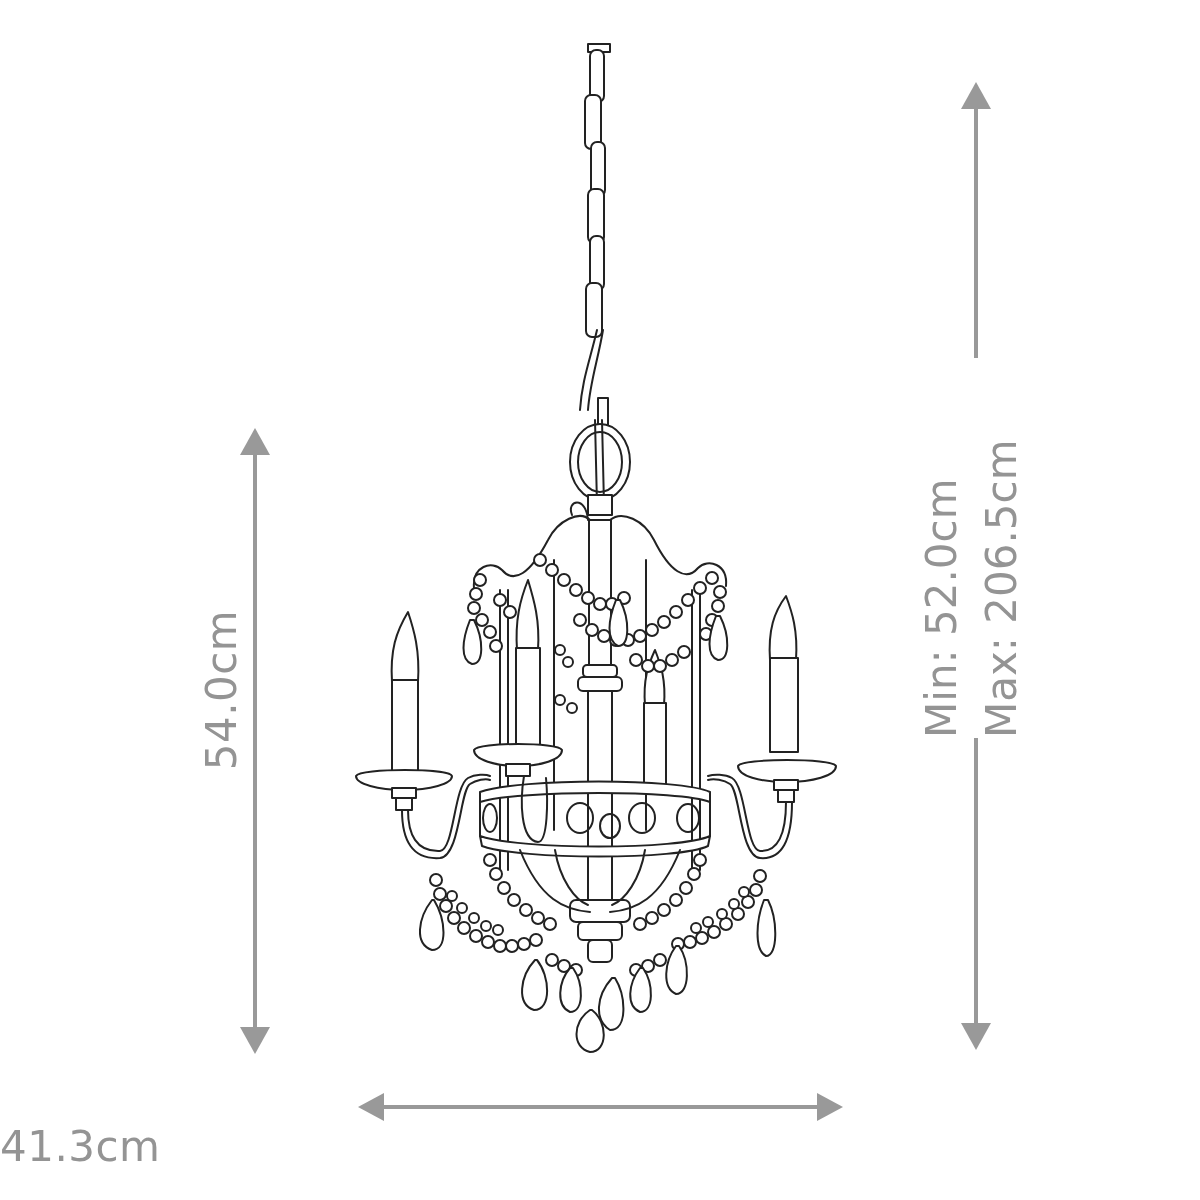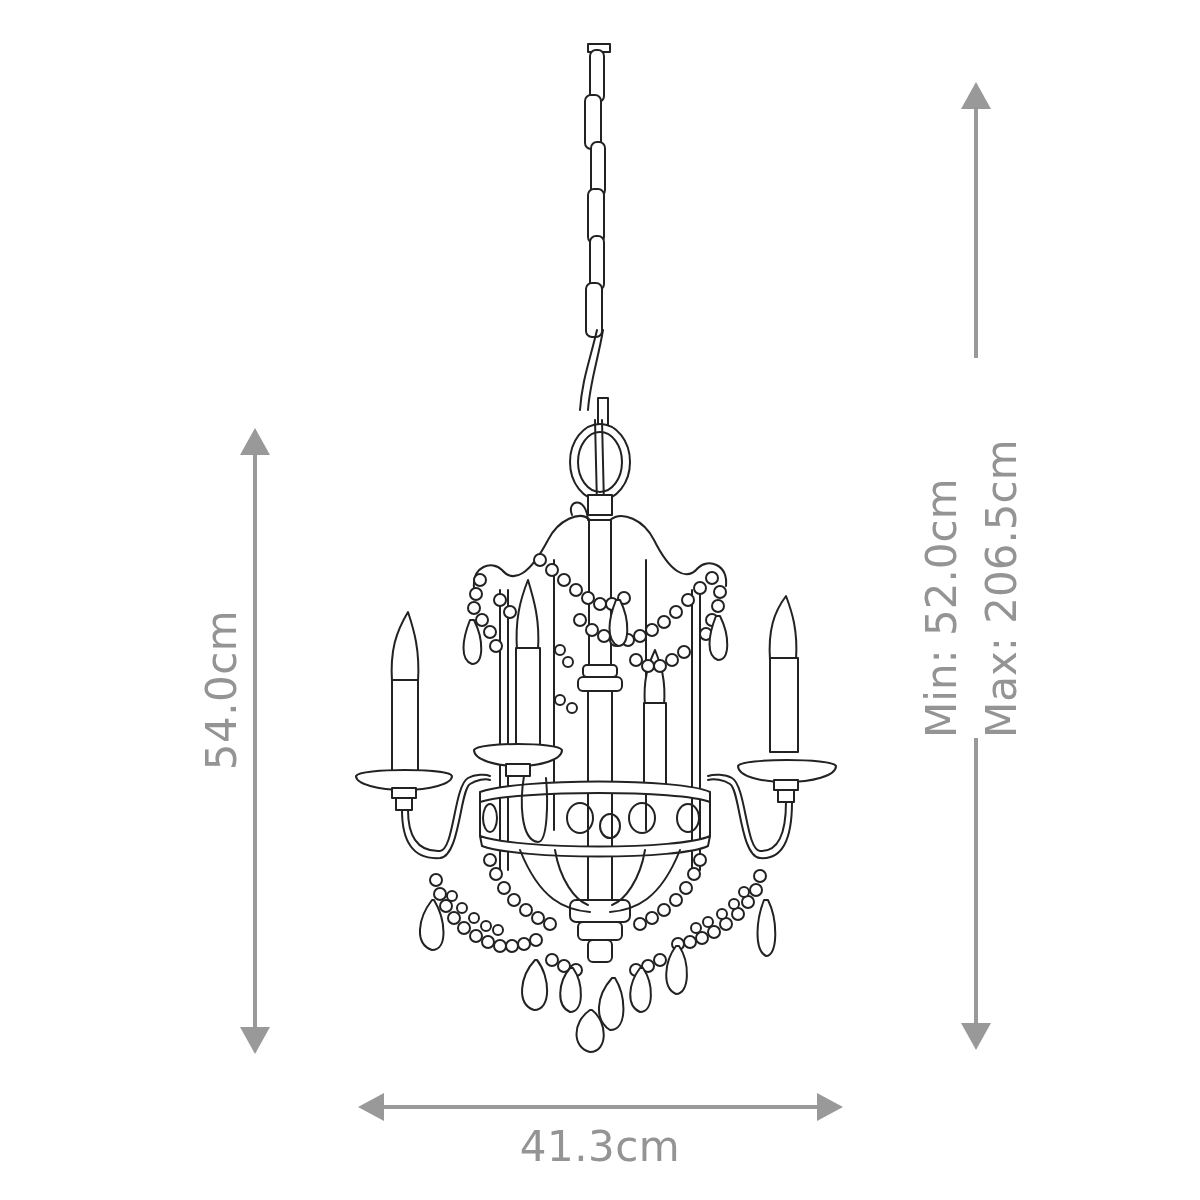--- a/index.html
+++ b/index.html
@@ -1,19 +1,19 @@
 <!DOCTYPE html>
 <html><head>
 <meta charset="utf-8">
 <style>
   html, body { margin: 0; padding: 0; background: #ffffff; }
   body { width: 1200px; height: 1200px; position: relative; overflow: hidden; font-family: "DejaVu Sans", sans-serif; }
   #canvas { position: absolute; left: 0; top: 0; width: 1200px; height: 1200px; }
   .dim-text { position: absolute; color: #949494; font-family: "DejaVu Sans", sans-serif; white-space: nowrap; letter-spacing: 0.5px; }
-  #width-label { left: 0; width: 1200px; top: 1122px; text-align: center; font-size: 42px; padding-left: 0; }
+  #width-label { left: 0; width: 1200px; top: 1122px; font-size: 42px; padding-left: 0; }
   #height-label { left: 78px; top: 684px; width: 340px; margin-left: -170px; text-align: center; font-size: 42px; }
   #height-label-inner { display: block; }
   #minmax { position: absolute; left: 972px; top: 556px; width: 0; height: 0; }
   #minmax-inner { position: absolute; left: -200px; top: -60px; width: 400px; height: 120px; transform: rotate(-90deg); transform-origin: center center; font-size: 42px; line-height: 60px; color: #949494; text-align: left; padding-left: 18px; box-sizing: border-box; }
   svg .line { stroke: #222; stroke-width: 2; fill: none; stroke-linejoin: round; stroke-linecap: round; }
   svg .linew { stroke: #222; stroke-width: 2; fill: #fff; stroke-linejoin: round; }
   svg .arrow { stroke: #999; stroke-width: 4; fill: none; }
   svg .arrowhead { fill: #999; stroke: none; }
 </style>
 </head>

